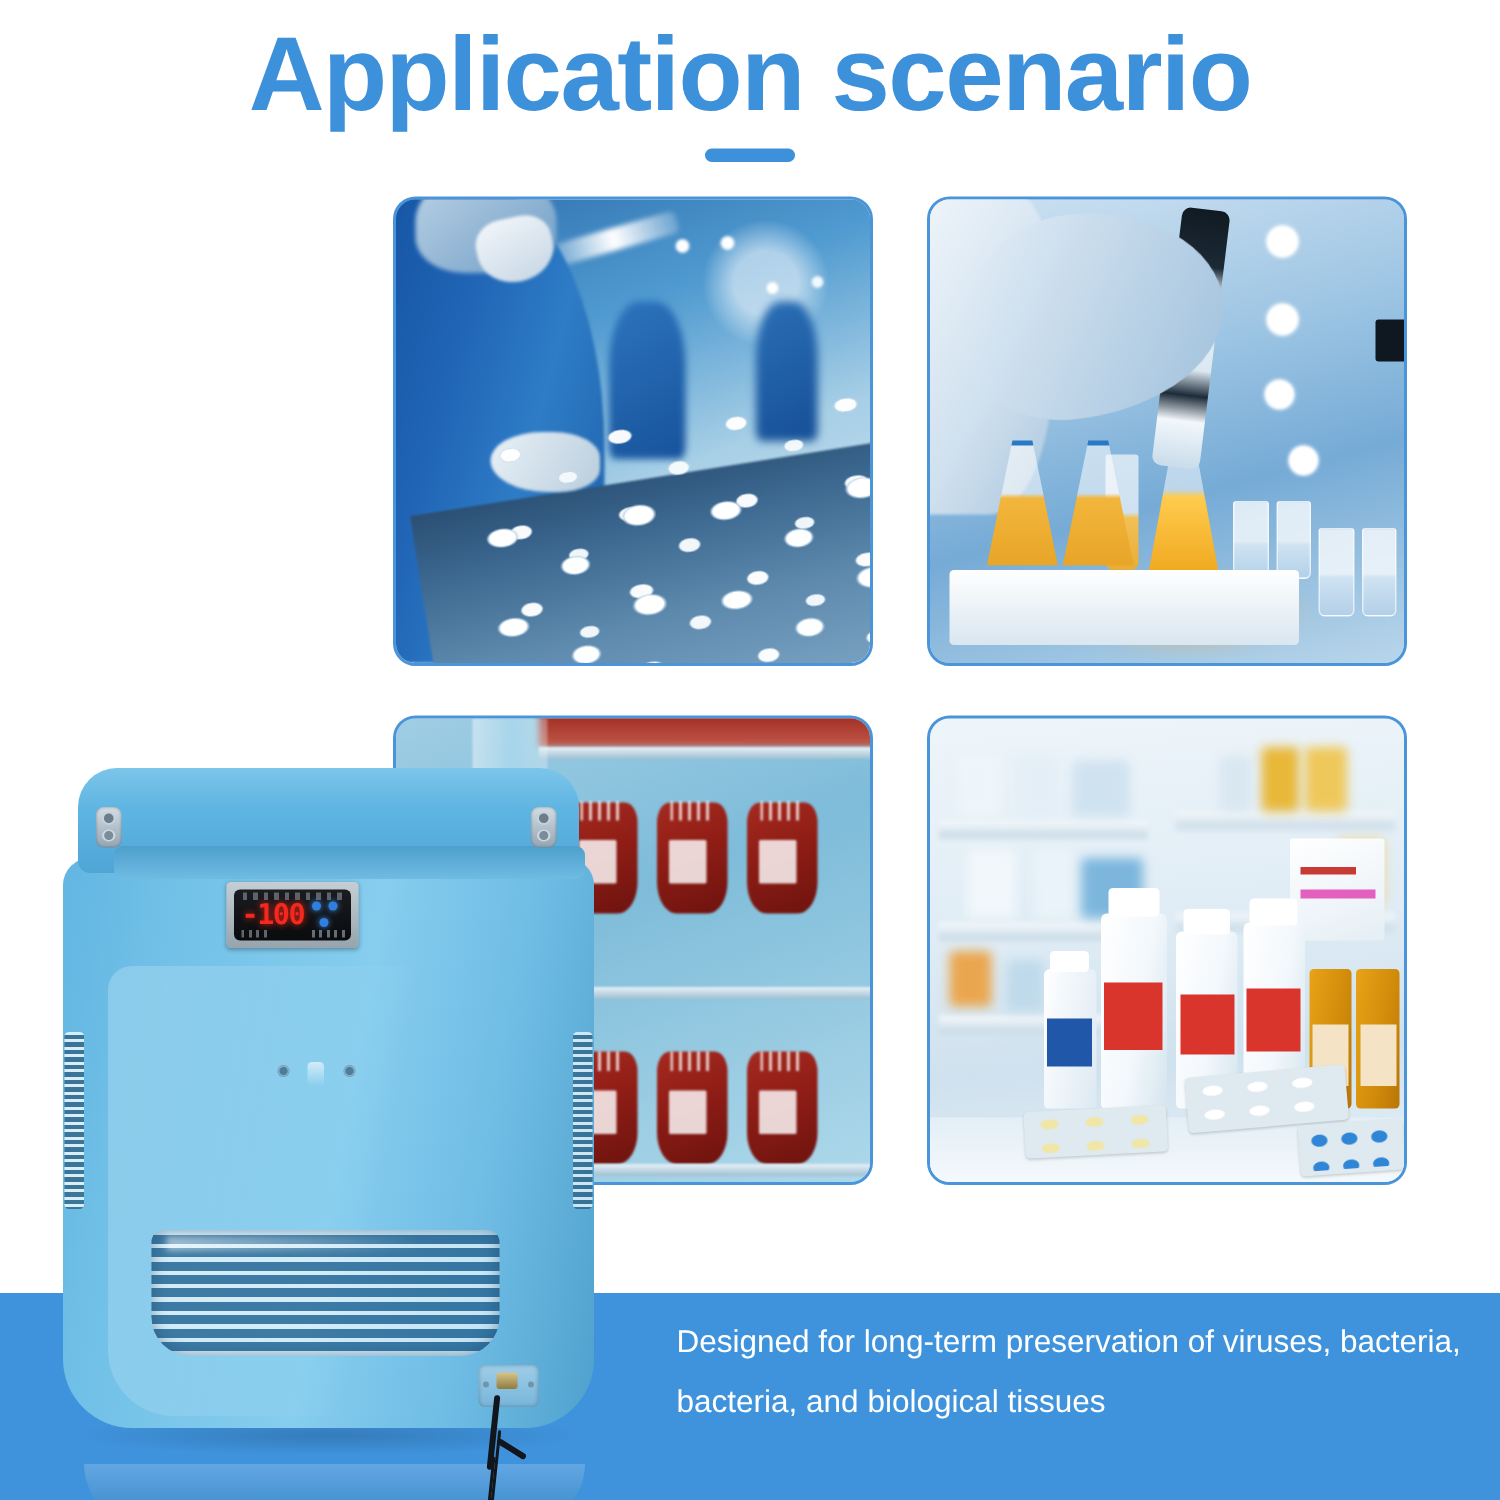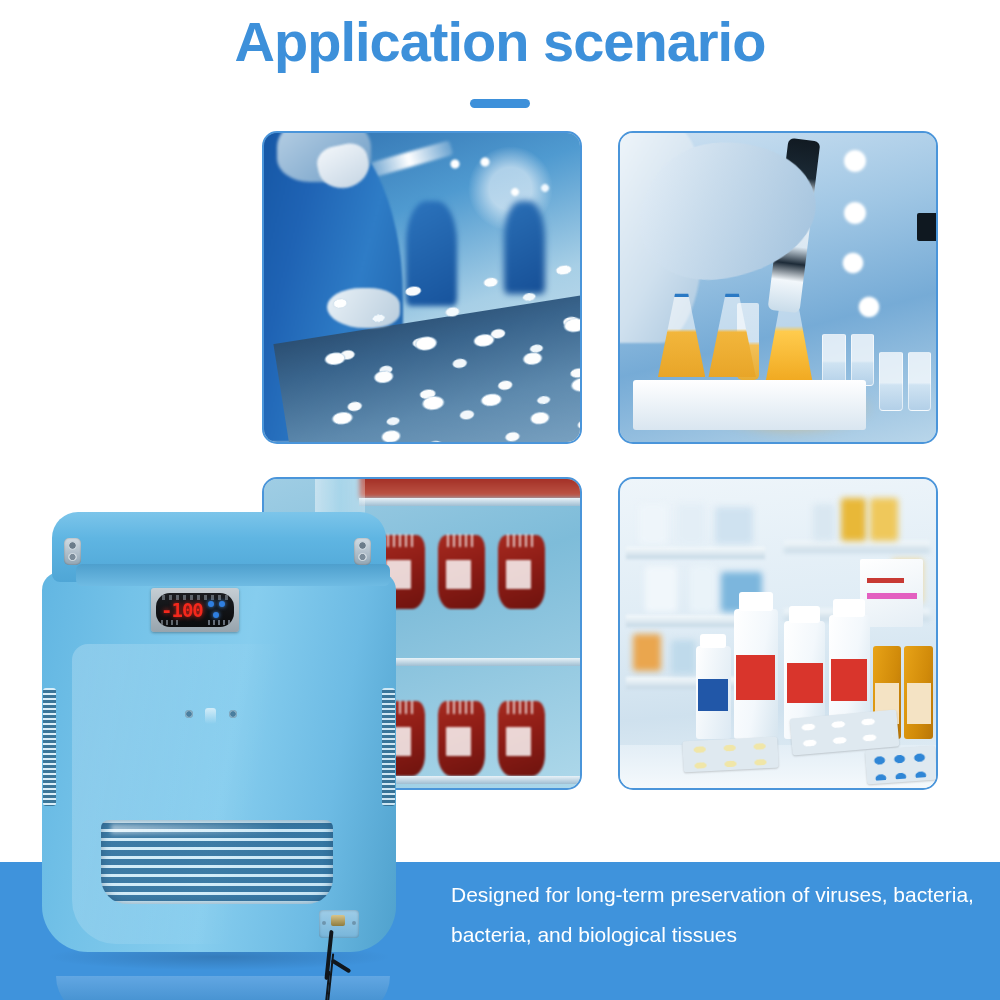--- a/index.html
+++ b/index.html
@@ -9,21 +9,21 @@
     font-family:"Liberation Sans","DejaVu Sans",sans-serif;
     overflow:hidden;
     position:relative;
   }
   #page{position:absolute;inset:0;width:1000px;height:1000px;overflow:hidden;background:#fff;}
 
   
   .title{
     position:absolute;left:0;top:14px;width:1000px;
     text-align:center;
-    font-size:56px;
+    font-size:70px;
     font-weight:bold;
     letter-spacing:-1px;
     color:#3d90da;
     line-height:1.0;
     white-space:nowrap;
   }
   .title-underline{
     position:absolute;left:470px;top:99px;width:60px;height:9px;
     background:#3d90da;border-radius:5px;
   }
@@ -256,21 +256,21 @@
     background-image:repeating-linear-gradient(180deg,rgba(255,255,255,.75) 0 2px,rgba(20,60,90,.55) 2px 5px);
     border-radius:3px;}
   .vent-r{position:absolute;left:344px;top:176px;width:13px;height:118px;
     background:linear-gradient(90deg,#4c90b8,#2f6c94);
     background-image:repeating-linear-gradient(180deg,rgba(255,255,255,.7) 0 2px,rgba(20,60,90,.5) 2px 5px);
     border-radius:3px;}
   .display-bezel{position:absolute;left:113px;top:76px;width:88px;height:44px;
     background:linear-gradient(180deg,#c6ced4,#97a4ad);border-radius:3px;
     box-shadow:0 1px 3px rgba(0,0,0,.3);}
   .display{position:absolute;left:5px;top:5px;width:78px;height:34px;
-    background:linear-gradient(180deg,#1a1c20,#0a0b0d);border-radius:14px;overflow:hidden;}
+    background:linear-gradient(180deg,#1a1c20,#0a0b0d);border-radius:4px;overflow:hidden;}
   .disp-top{position:absolute;left:6px;top:2px;width:66px;height:5px;
     background:repeating-linear-gradient(90deg,rgba(150,160,170,.55) 0 3px,rgba(0,0,0,0) 3px 7px);}
   .disp-val{position:absolute;left:5px;top:7px;width:46px;height:20px;
     color:#f4281c;font-family:"DejaVu Sans Mono","Liberation Mono",monospace;
     font-size:19px;font-weight:bold;line-height:20px;letter-spacing:-1px;
     text-shadow:0 0 5px rgba(255,40,25,.85);white-space:nowrap;}
   .leds{position:absolute;right:6px;top:8px;width:22px;height:20px;}
   .led{position:absolute;width:6px;height:6px;border-radius:50%;
     background:#2f7fe0;box-shadow:0 0 4px rgba(70,150,240,.95);}
   .led1{left:2px;top:0;}

